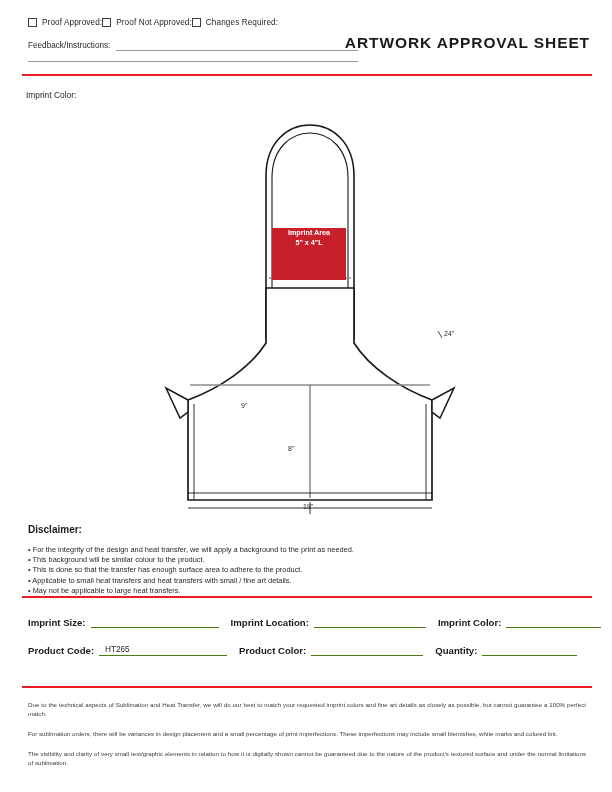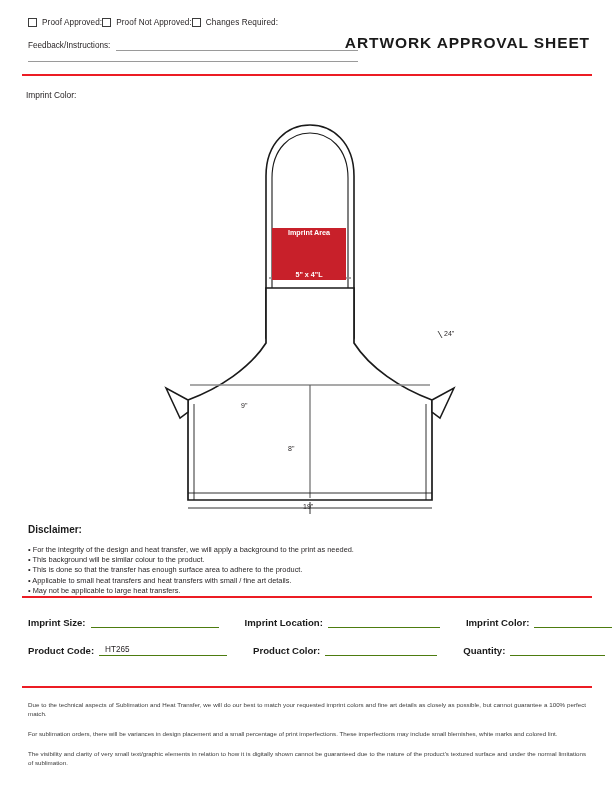--- a/index.html
+++ b/index.html
@@ -145,21 +145,21 @@
     position: absolute;
     left: 272px;
     top: 228px;
     width: 74px;
     height: 52px;
     background: #c8202a;
     color: #ffffff;
     display: flex;
     flex-direction: column;
     align-items: center;
-    justify-content: space-between;
+    justify-content: flex-start;
     font-size: 7.2px;
     font-weight: bold;
     line-height: 10px;
     text-align: center;
   }
 
   .dim {
     position: absolute;
     font-size: 7px;
     color: #231f20;
@@ -229,21 +229,21 @@
     font-size: 8.2px;
     color: #231f20;
     white-space: nowrap;
   }
   .w-sz  { width: 128px; }
   .w-loc { width: 112px; }
   .w-col { width: 95px; }
   .w-pc  { width: 128px; }
   .w-pcol{ width: 112px; }
   .w-qty { width: 95px; }
-  .gap-a { margin-left: 26px; }
+  .gap-a { margin-left: 12px; }
 
   
   .legal {
     position: absolute;
     left: 28px;
     top: 700px;
     width: 558px;
   }
   .legal p {
     margin: 0 0 11px 0;

